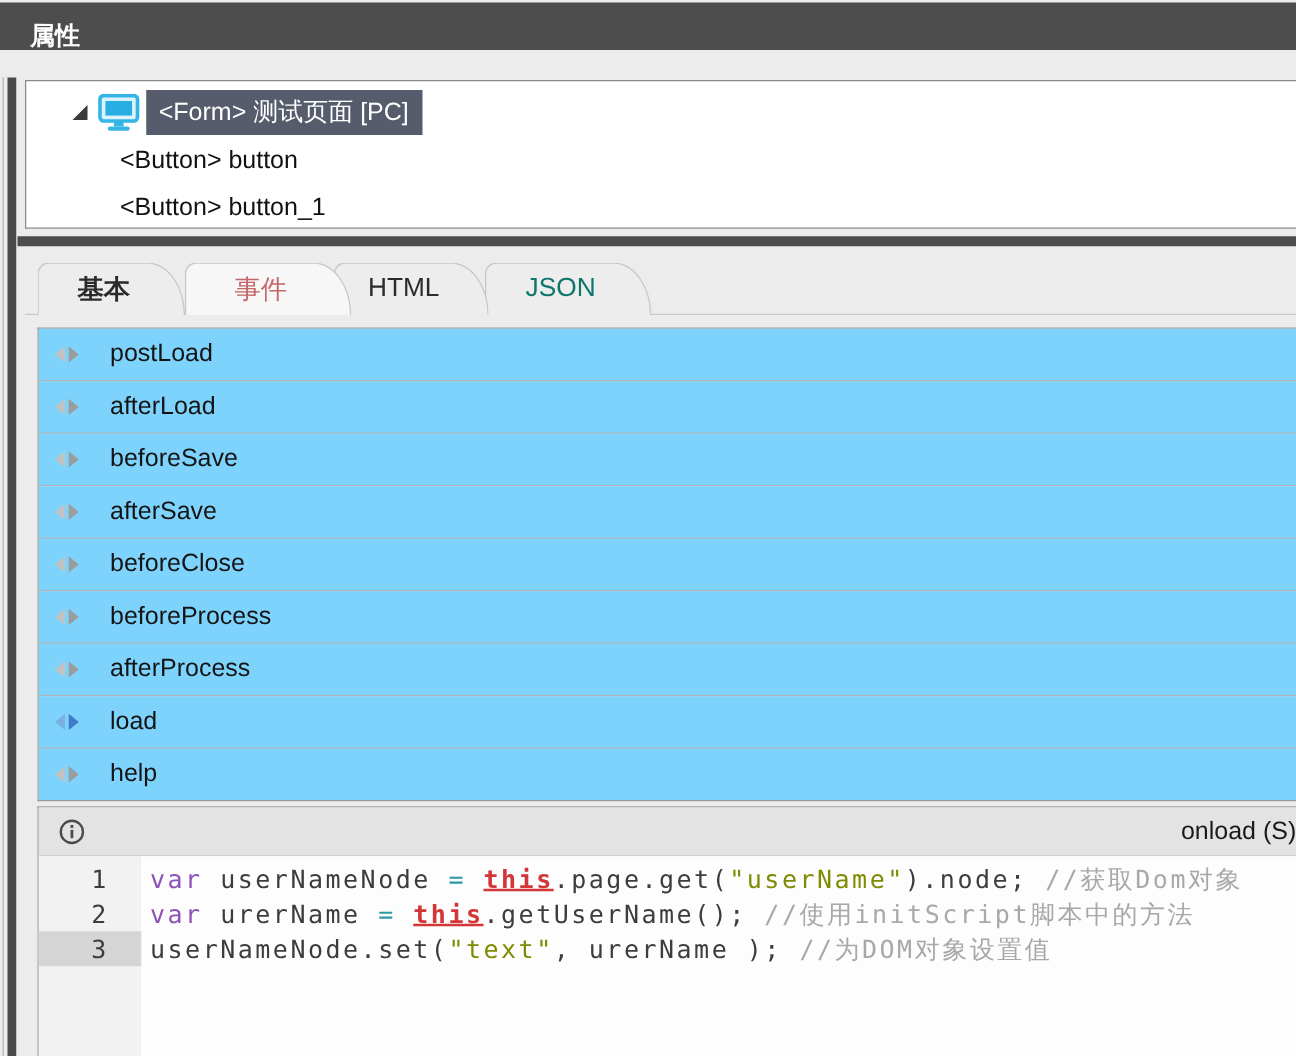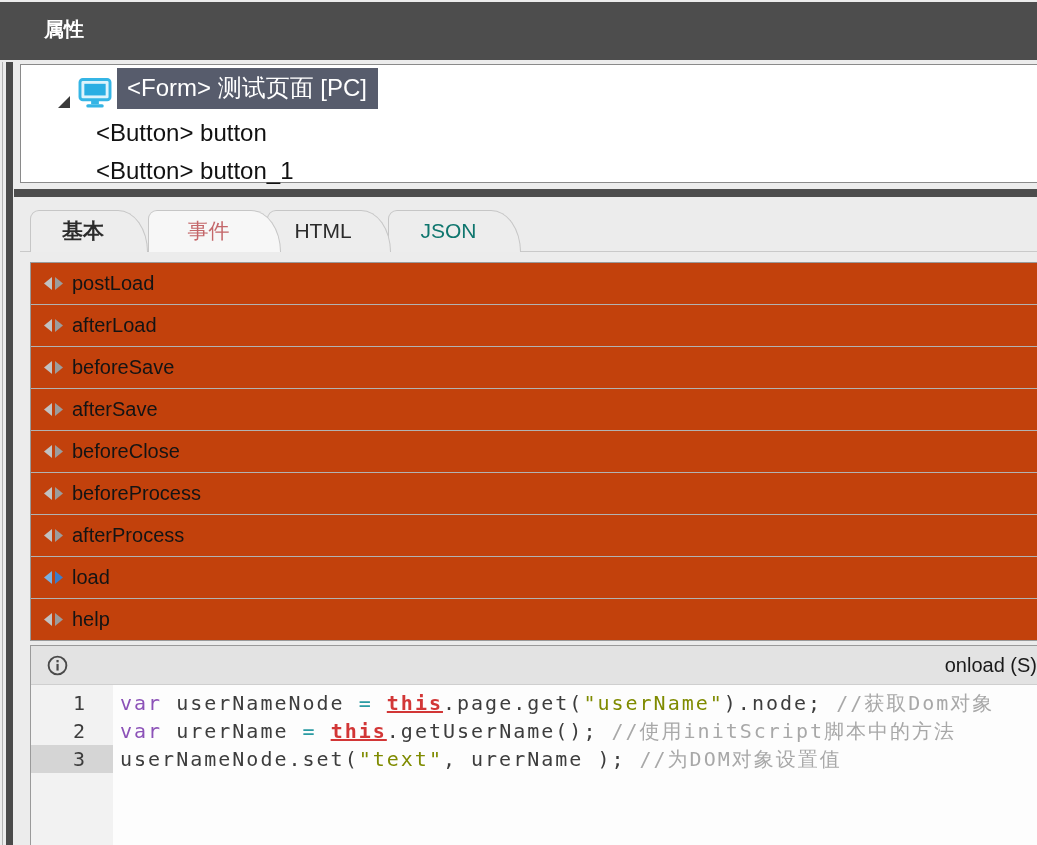--- a/index.html
+++ b/index.html
@@ -4,35 +4,35 @@
 <style>
   html,body{margin:0;padding:0;}
   body{
     width:1037px;height:845px;position:relative;overflow:hidden;
     background:#ececec;
     font-family:"Liberation Sans","DejaVu Sans",sans-serif;
     -webkit-font-smoothing:antialiased;
   }
   
   .hdr{
-    position:absolute;top:2px;left:0;right:0;height:58px;
+    position:absolute;top:2px;left:0;right:0;height:38px;
     background:#4d4d4d;color:#fff;
-    font-size:20px;font-weight:bold;line-height:54px;padding-left:44px;
+    font-size:20px;font-weight:bold;line-height:54px;padding-left:24px;
     box-sizing:border-box;
   }
   
   .edge-line{position:absolute;left:2px;top:62px;bottom:0;width:1px;background:#b3b3b3;}
   .splitter{position:absolute;left:6px;top:62px;bottom:0;width:7px;background:#4a4a4a;}
   
   .tree{
     position:absolute;left:20px;top:64px;right:0;height:119px;
     background:#fff;border:1px solid #8a8a8a;border-right:none;
     box-sizing:border-box;padding-top:6px;
   }
-  .tree-row{display:flex;align-items:flex-end;height:38px;font-size:24px;color:#111;}
+  .tree-row{display:flex;align-items:center;height:38px;font-size:20px;color:#111;}
   .tree-row.root{padding-left:36px;}
   .tree-row.child{padding-left:75px;height:38px;}
   .expand-ico{width:14px;height:14px;margin-right:7px;flex:0 0 auto;display:block;}
   .monitor{width:34px;height:31px;margin-right:5px;flex:0 0 auto;display:block;}
   .node-label.selected{
     color:#fff;padding:4px 11px 5px 10px;
   }
   
   .divider{position:absolute;left:14px;right:0;top:189px;height:8px;background:#4d4d4d;}
   
@@ -47,23 +47,23 @@
   }
   .tab.active{background:#f7f7f7;}
   .tab-baseline{position:absolute;left:20px;right:0;top:251px;height:1px;background:#c9c9c9;}
   
   .events{
     position:absolute;left:30px;right:0;top:262px;
     border:1px solid #9a9a9a;border-right:none;
     background:#f1f1f1;box-sizing:border-box;
   }
   .event-row{
-    height:41px;display:flex;align-items:center;gap:8px;
+    height:41px;display:flex;align-items:center;gap:24px;
     padding-left:12px;border-bottom:1px solid #b2b2b2;
-    font-size:20px;color:#141414;background:#c2410c;
+    font-size:20px;color:#141414;background:#7dd3fc;
   }
   .event-row:last-child{border-bottom:none;}
   .code-ico{width:21px;height:15px;flex:0 0 auto;display:block;}
   
   .editor{
     position:absolute;left:30px;right:0;top:645px;bottom:0;
     border:1px solid #9a9a9a;border-right:none;border-bottom:none;
     background:#fdfdfd;box-sizing:border-box;
   }
   .editor-hdr{

